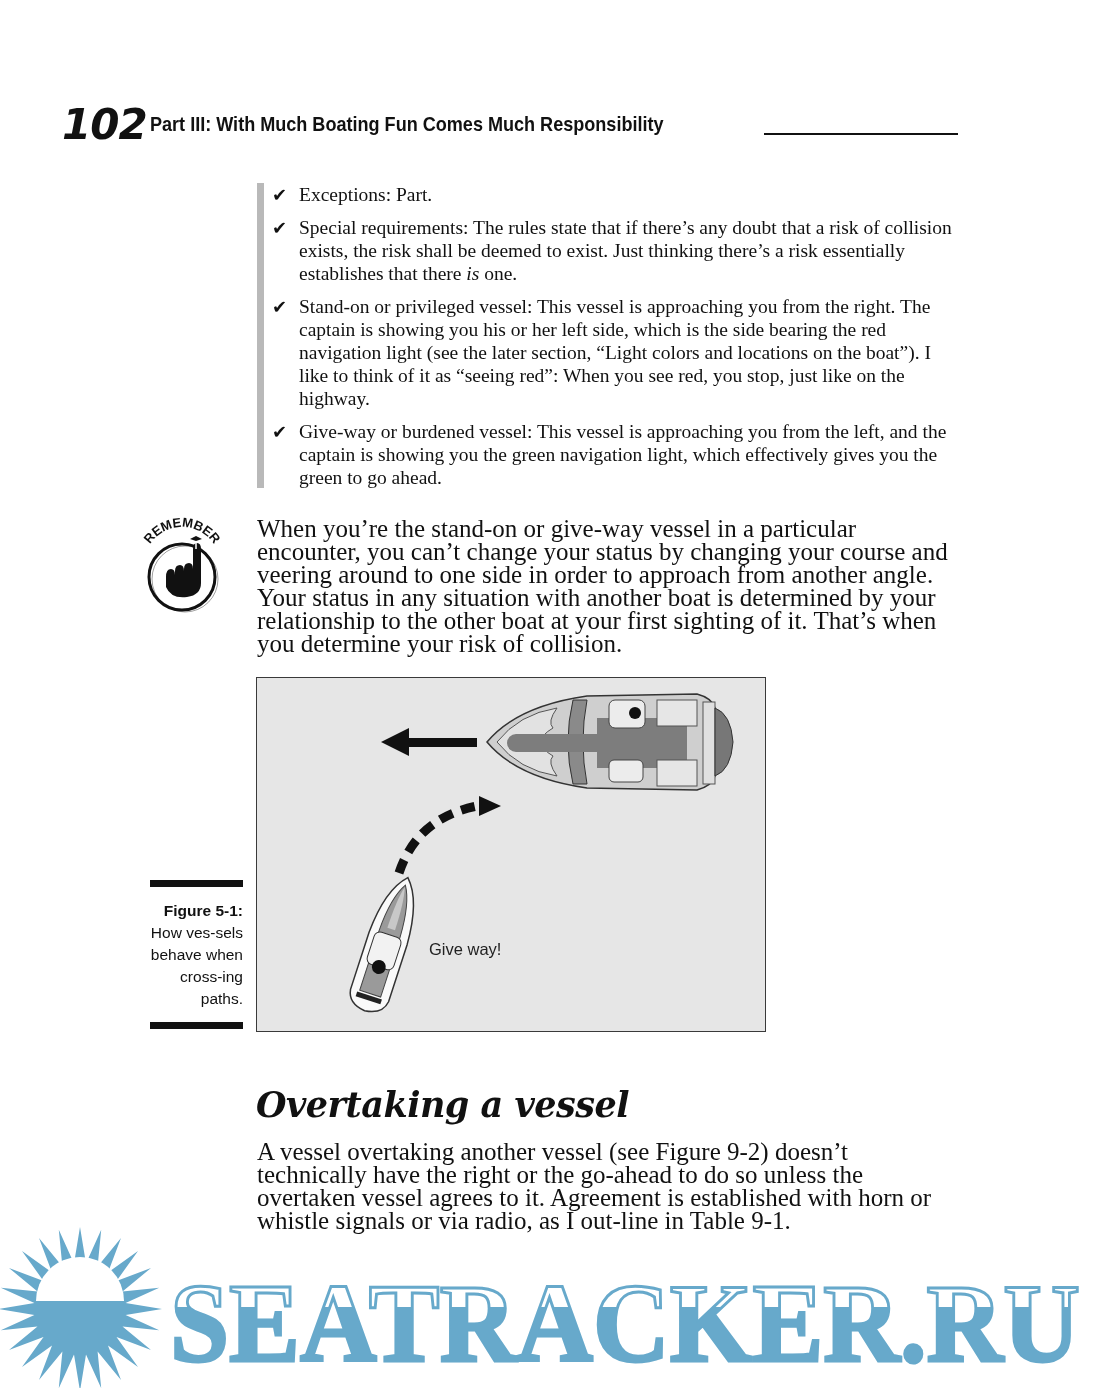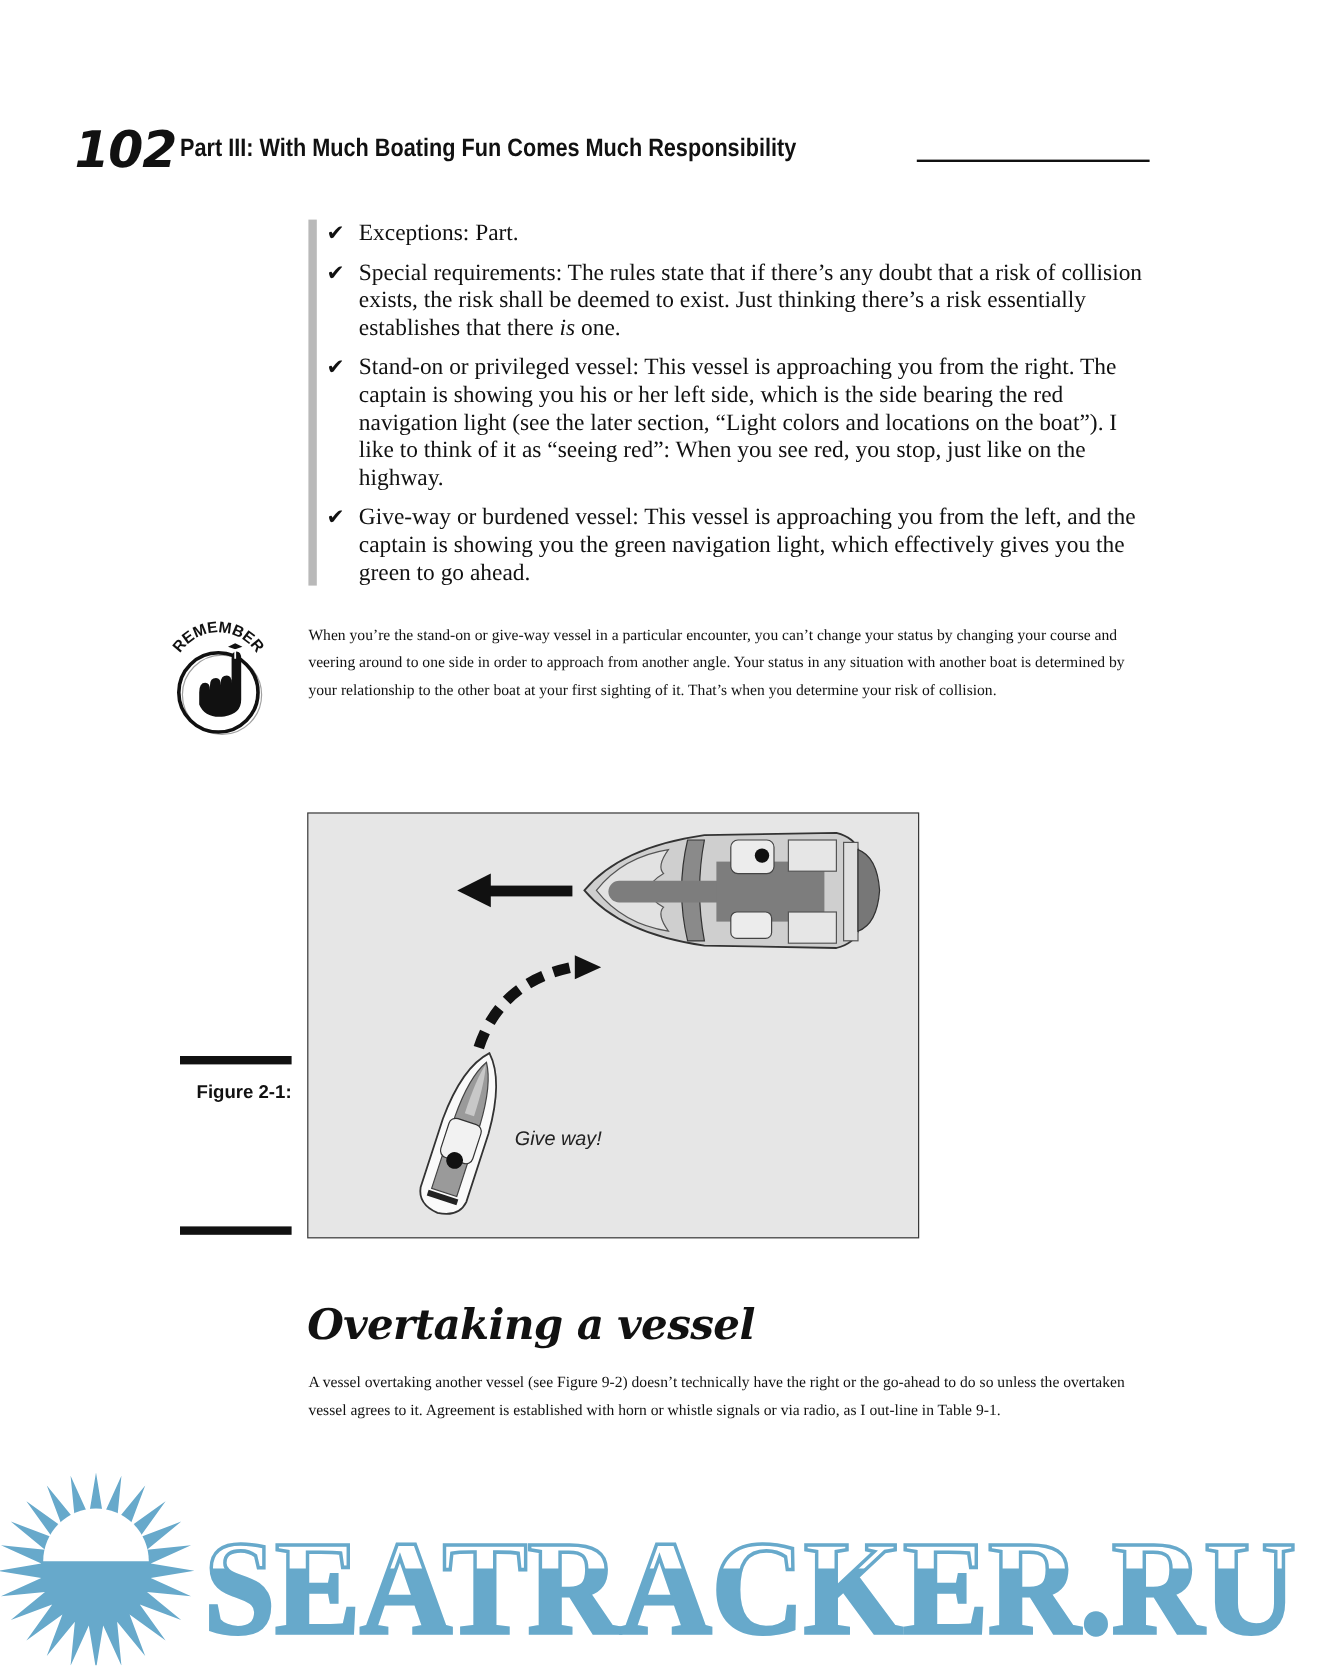--- a/index.html
+++ b/index.html
@@ -15,30 +15,30 @@
 
   
   .bullet-bar { position: absolute; left: 257px; top: 183px; width: 7px; height: 305px; background: #b9b9b9; }
   .bullet-list { position: absolute; left: 272px; top: 183px; width: 690px; margin: 0; padding: 0; list-style: none; }
   .bullet-item { position: relative; padding-left: 27px; font-size: 19.5px; line-height: 23px; margin-bottom: 10px; }
   .check { position: absolute; left: 0; top: 0; font-family: "DejaVu Sans", sans-serif; font-size: 18px; font-weight: bold; }
   .term { font-weight: normal; }
 
   
   .remember-icon { position: absolute; left: 132px; top: 515px; width: 100px; height: 100px; }
-  .para { position: absolute; left: 257px; width: 705px; font-size: 13px; line-height: 23px; }
+  .para { position: absolute; left: 257px; width: 705px; font-size: 25px; line-height: 23px; }
   .para1 { top: 517px; }
   .para2 { top: 1140px; }
 
   
   .figure-box { position: absolute; left: 256px; top: 677px; width: 508px; height: 353px;
                 background: #e6e6e6; border: 1.5px solid #3a3a3a; }
   .figure-box svg { position: absolute; left: 0; top: 0; }
   .give-way { position: absolute; left: 172px; top: 262px; font-family: "Liberation Sans", sans-serif;
-              font-size: 16.5px; color: #222; font-style: italic; }
+              font-size: 16.5px; color: #222; }
   .caption-rule { position: absolute; left: 150px; width: 93px; height: 7px; background: #111; }
   .caption-rule.top { top: 880px; }
   .caption-rule.bottom { top: 1022px; }
   .caption { position: absolute; left: 140px; top: 900px; width: 103px; text-align: right;
              font-family: "Liberation Sans", sans-serif; font-size: 15.5px; line-height: 22px; color: #111; }
   .caption .fig-label { font-weight: bold; display: block; }
 
   
   .section-heading { position: absolute; left: 256px; top: 1084px; font-family: "DejaVu Serif", serif;
                      font-style: italic; font-weight: bold; font-size: 35px; color: #111; letter-spacing: -0.5px; }
@@ -85,21 +85,22 @@
 
   <path d="M34 62 q0-8 5-8 q4 0 4 6 v-4 q0-6 5-6 q4 0 4 6 v-2 q0-6 5-6 q4 0 4 6 v-20 q0-6 4-6 q4 0 4 6 v34 q0 12-14 14 q-16 2-21-10 z" fill="#111"></path>
   <path d="M58 24 l6-3 l6 3 l-6 2 z" fill="#111"></path>
   <line x1="64" y1="26" x2="64" y2="34" stroke="#fff" stroke-width="1.5"></line>
 </svg>
 
 <div class="para para1">When you’re the stand-on or give-way vessel in a particular encounter, you can’t change your status by changing your course and veering around to one side in order to approach from another angle. Your status in any situation with another boat is determined by your relationship to the other boat at your first sighting of it. That’s when you determine your risk of collision.</div>
 
 <div class="caption-rule top"></div>
 <div class="caption">
-  <span class="fig-label">Figure 2-1:</span>
+  <span class="fig-label">Figure 5-1:</span>
+  <span>How ves-sels behave when cross-ing paths.</span>
 </div>
 <div class="caption-rule bottom"></div>
 
 <div class="figure-box">
   <svg width="508" height="353" viewBox="0 0 508 353">
 
     <g>
       <rect x="150" y="60" width="70" height="9" fill="#111"></rect>
       <polygon points="124,64 152,50 152,78" fill="#111"></polygon>
     </g>

